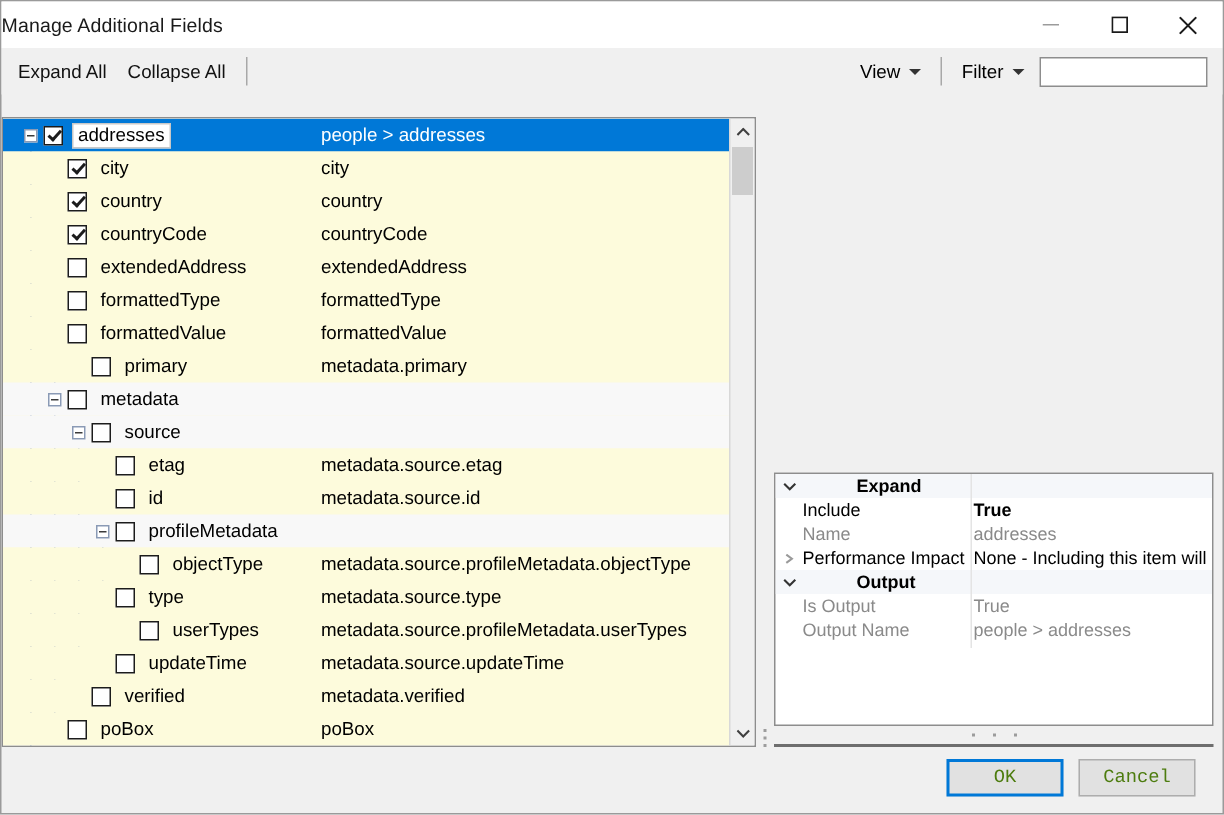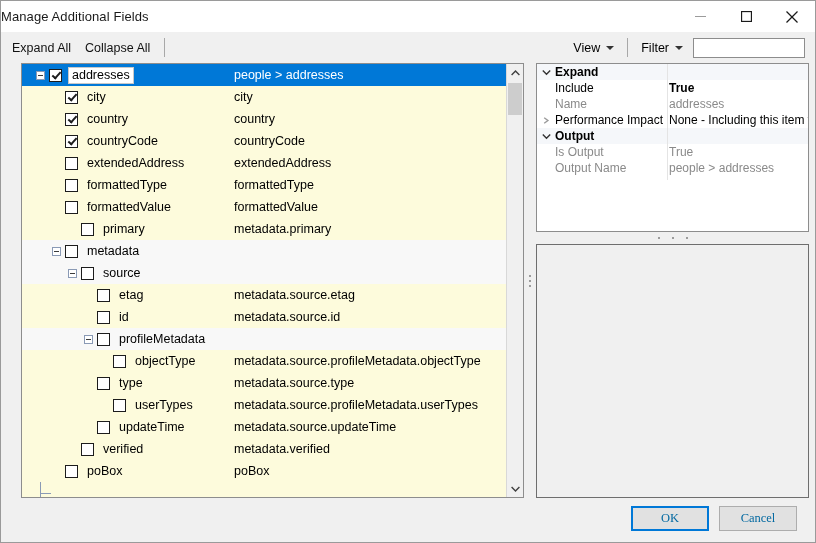--- a/index.html
+++ b/index.html
@@ -86,23 +86,24 @@
     font-size: 12px;
     padding: 0 3px;
     outline: none;
     color: #000;
   }
 
   
   .body-area {
     flex: 1;
     display: flex;
-    padding: 0 6px 0 20px;
+    padding: 0 6px 0 0;
     box-sizing: border-box;
     min-height: 0;
+    align-items: flex-end;
   }
 
   
   .tree-panel {
     width: 503px; min-width: 503px;
     background: #ffffff;
     border: 1px solid #8d8d8d;
     box-sizing: border-box;
     position: relative;
     display: flex;
@@ -234,21 +235,21 @@
     box-sizing: border-box;
     overflow: hidden;
   }
   .pg-row {
     height: 16px;
     display: flex; align-items: center;
     font-size: 12px;
     box-sizing: border-box;
     white-space: nowrap;
   }
-  .pg-row.cat { background: #f5f7fa; }
+  .pg-row.cat { background: #f5f7fa; gap: 36px; }
   .pg-exp {
     width: 18px; min-width: 18px;
     display: flex; align-items: center; justify-content: center;
     color: #6f6f6f;
   }
   .pg-name {
     width: 112px; min-width: 112px;
     overflow: hidden;
     padding-right: 4px;
     box-sizing: border-box;
@@ -291,23 +292,23 @@
     gap: 10px;
     padding: 0 18px 4px 0;
     box-sizing: border-box;
   }
   .btn {
     width: 78px; height: 25px;
     background: #e1e1e1;
     border: 1px solid #adadad;
     box-sizing: border-box;
     display: flex; align-items: center; justify-content: center;
-    font-family: Liberation Serif, serif;
+    font-family: Liberation Mono, monospace;
     font-size: 12.5px;
-    color: #0369a1;
+    color: #4d7c0f;
   }
   .btn.default {
     border: 2px solid #0078d7;
     background: #e1e1e1;
   }
 </style>
 </head>
 <body>
 
 <div class="window">

